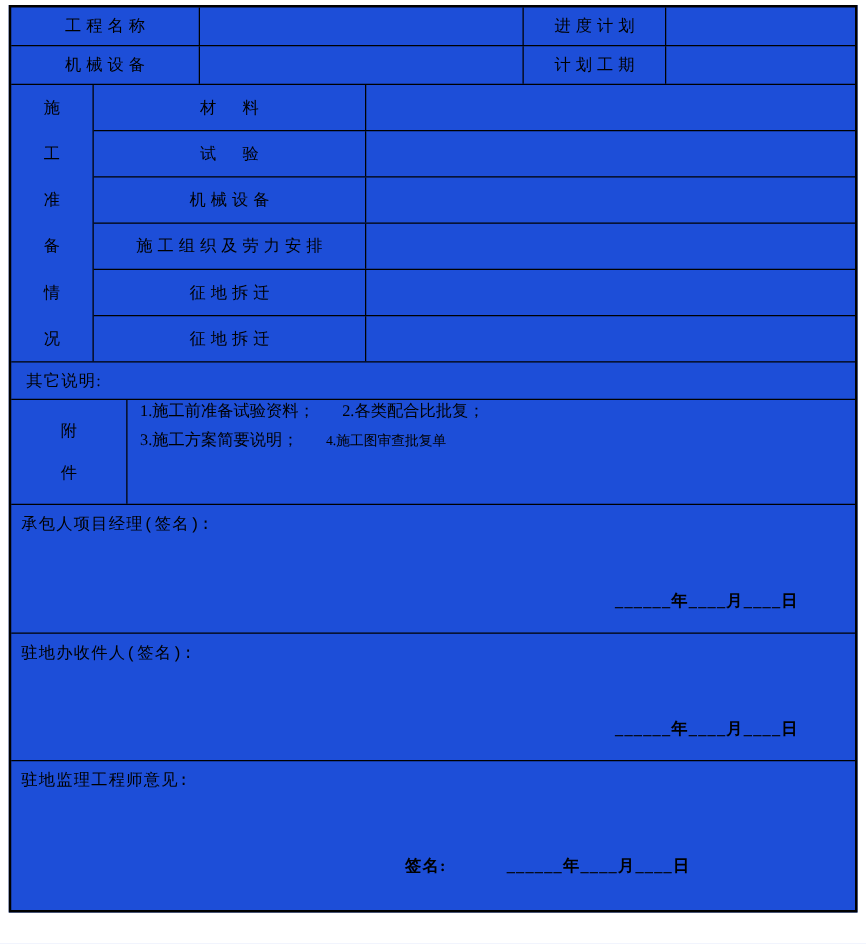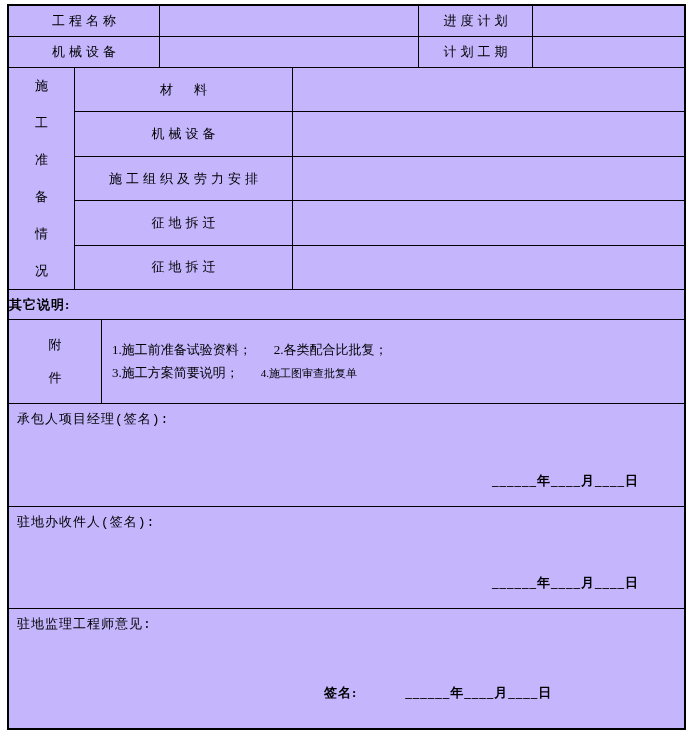--- a/index.html
+++ b/index.html
@@ -4,21 +4,21 @@
 <style>
   html,body{margin:0;padding:0;background:#ffffff;}
   body{
     width:693px;height:755px;position:relative;
     font-family:"Liberation Serif","DejaVu Serif",serif;
     color:#000;font-size:13px;
   }
   .form{
     position:absolute;left:7px;top:4px;width:679px;height:726px;
     border:2px solid #000;box-sizing:border-box;
-    display:flex;flex-direction:column;background:#c4b5fd;
+    display:flex;flex-direction:column;background:#1d4ed8;
   }
   .r{display:flex;border-bottom:1px solid #000;box-sizing:border-box;flex-shrink:0;}
   .cell{box-sizing:border-box;display:flex;align-items:center;}
   .brd{border-right:1px solid #000;}
   .cc{justify-content:center;text-align:center;}
   .lbl{letter-spacing:4px;text-indent:4px;}
   
   .hr{height:31px;}
   .w-a{width:151px;}
   .w-b{width:259px;}
@@ -30,26 +30,26 @@
     width:66px;border-right:1px solid #000;box-sizing:border-box;
     display:flex;flex-direction:column;justify-content:space-around;align-items:center;
   }
   .prep-rows{flex:1;display:flex;flex-direction:column;}
   .prep-row{display:flex;flex:1;border-bottom:1px solid #000;box-sizing:border-box;}
   .prep-row:last-child{border-bottom:none;}
   .prep-label{width:218px;border-right:1px solid #000;box-sizing:border-box;
     display:flex;align-items:center;justify-content:center;letter-spacing:4px;text-indent:4px;}
   .prep-value{flex:1;}
   
-  .notes{height:30px;align-items:center;letter-spacing:1px;font-weight:bold;}
+  .notes{height:30px;align-items:center;padding-left:12px;letter-spacing:1px;}
   
   .attach{height:84px;}
   .attach-vert{width:93px;border-right:1px solid #000;box-sizing:border-box;
     display:flex;flex-direction:column;justify-content:space-evenly;align-items:center;}
-  .attach-body{flex:1;display:flex;flex-direction:column;justify-content:center;
+  .attach-body{flex:1;display:flex;flex-direction:column;
     padding-left:10px;gap:5px;}
   .attach-line{display:flex;align-items:baseline;}
   .gap1{display:inline-block;width:22px;}
   .small{font-size:11px;}
   
   .sig{position:relative;display:block;}
   .sig-contractor{height:103px;}
   .sig-receiver{height:102px;}
   .sig-supervisor{flex:1;border-bottom:none;}
   .sig-label{position:absolute;top:6px;left:8px;letter-spacing:1px;font-family:Liberation Mono, monospace;}
@@ -81,20 +81,24 @@
       <span>施</span>
       <span>工</span>
       <span>准</span>
       <span>备</span>
       <span>情</span>
       <span>况</span>
     </div>
     <div class="prep-rows">
       <div class="prep-row">
         <div class="prep-label">材　料</div>
+        <div class="prep-value"></div>
+      </div>
+      <div class="prep-row">
+        <div class="prep-label">试　验</div>
         <div class="prep-value"></div>
       </div>
       <div class="prep-row">
         <div class="prep-label">机械设备</div>
         <div class="prep-value"></div>
       </div>
       <div class="prep-row">
         <div class="prep-label">施工组织及劳力安排</div>
         <div class="prep-value"></div>
       </div>

